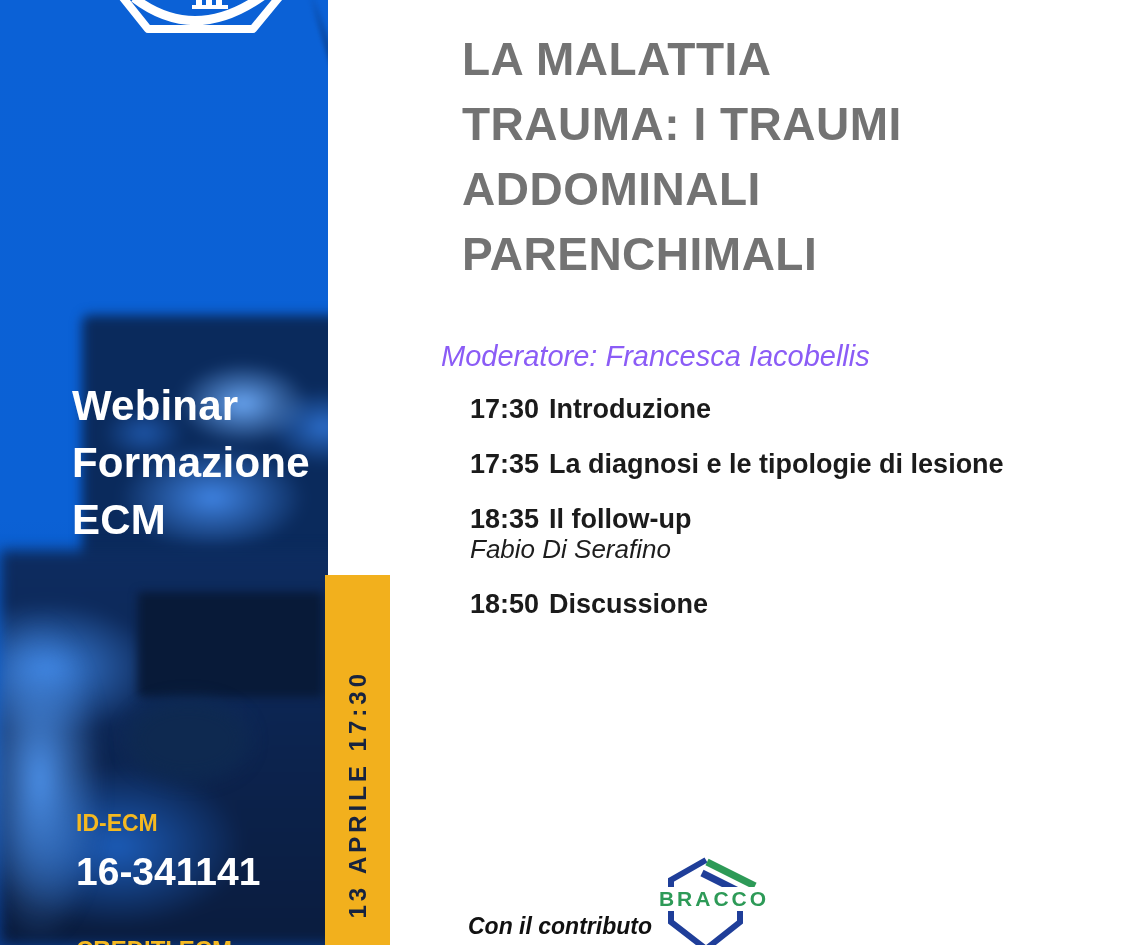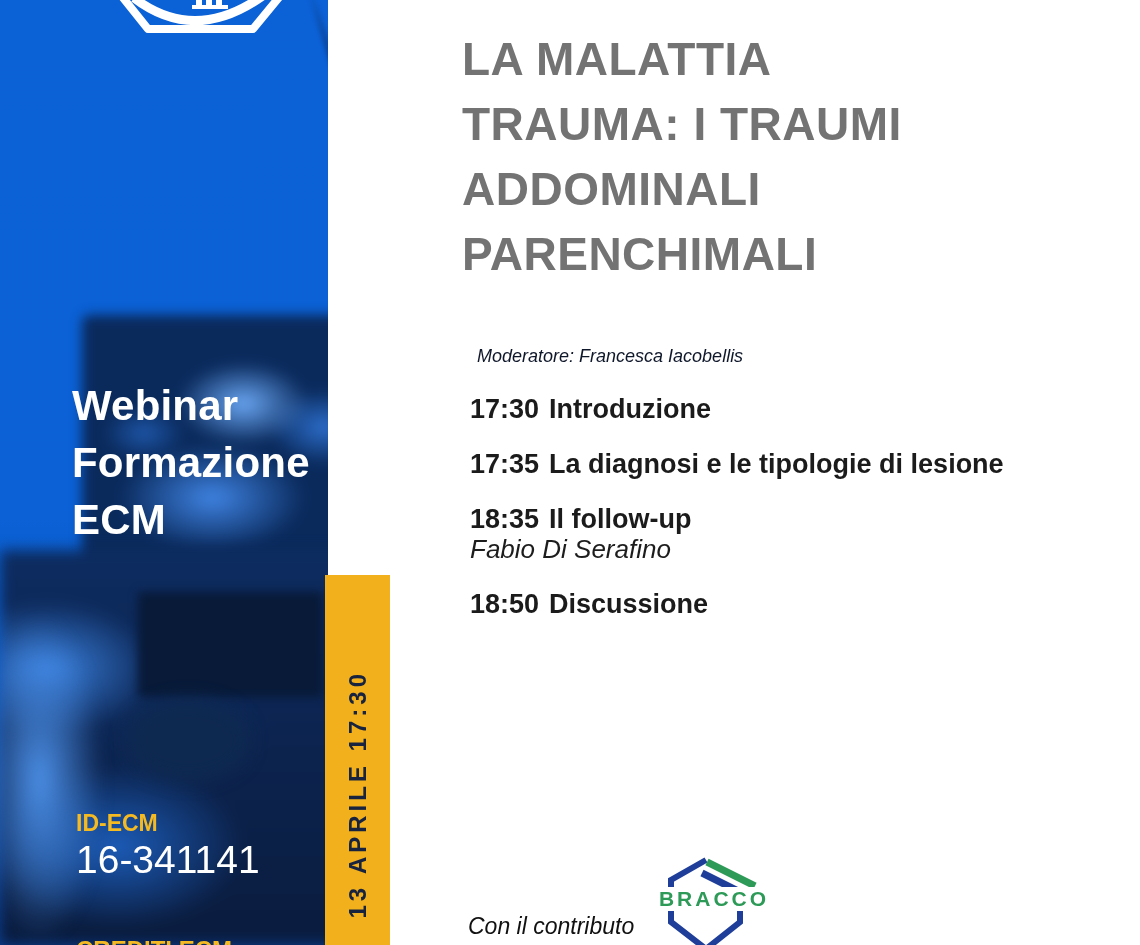--- a/index.html
+++ b/index.html
@@ -46,50 +46,50 @@
     background:linear-gradient(180deg,rgba(8,44,100,0) 0%,rgba(8,44,100,.55) 35%,rgba(9,36,84,.7) 100%);
     filter:blur(2px);
   }
   .logo-svg{position:absolute;left:100px;top:0;}
   .panel-heading{
     position:absolute;left:72px;top:377px;color:#ffffff;font-weight:bold;
     font-size:42px;line-height:57px;white-space:pre-line;letter-spacing:0.2px;
   }
   .id-block{position:absolute;left:76px;top:810px;}
   .id-label{color:#f5b921;font-weight:bold;font-size:23px;line-height:26px;}
-  .id-value{color:#ffffff;font-weight:normal;font-size:39px;line-height:44px;margin-top:2px;}
+  .id-value{color:#ffffff;font-weight:bold;font-size:39px;line-height:44px;margin-top:14px;}
   .crediti{position:absolute;left:76px;top:936px;color:#f5b921;font-weight:bold;font-size:24px;}
   
   .ribbon{
     position:absolute;left:325px;top:575px;width:65px;height:370px;background:#f2b01d;
     display:flex;flex-direction:column;align-items:center;justify-content:flex-end;
     padding-bottom:26px;box-sizing:border-box;
   }
   .ribbon-text{
     writing-mode:vertical-rl;transform:rotate(180deg);
     color:#17233f;font-weight:bold;font-size:24px;letter-spacing:4px;white-space:nowrap;
   }
   
   .event-title{
     position:absolute;left:462px;top:27px;margin:0;color:#737373;
     font-size:46px;line-height:65px;font-weight:bold;letter-spacing:0.5px;white-space:pre-line;
   }
   .moderator{
-    position:absolute;left:477px;top:341px;color:#0f172a;
-    font-style:italic;font-size:18px;line-height:30px;
+    position:absolute;left:441px;top:341px;color:#8b5cf6;
+    font-style:italic;font-size:29px;line-height:30px;
   }
   .program{position:absolute;left:463px;top:394px;width:620px;}
   .program-item{margin-bottom:25px;margin-left:7px;}
   .pi-line{color:#1b1b1b;font-weight:bold;font-size:27px;line-height:30px;}
   .pi-time{margin-right:10px;}
   .pi-speaker{color:#1d1d1d;font-style:italic;font-size:26px;line-height:30px;}
   .pi-speaker:empty{display:none;}
   .contribution{
     position:absolute;left:468px;top:913px;color:#111111;
-    font-weight:normal;font-style:italic;font-size:23px;
+    font-weight:bold;font-style:italic;font-size:23px;
   }
   .bracco-svg{position:absolute;left:648px;top:852px;}
 </style>
 </head>
 <body>
 
 <div class="poster">
 
   <div class="left-panel">
     <div class="ph ph-monitor"></div>

